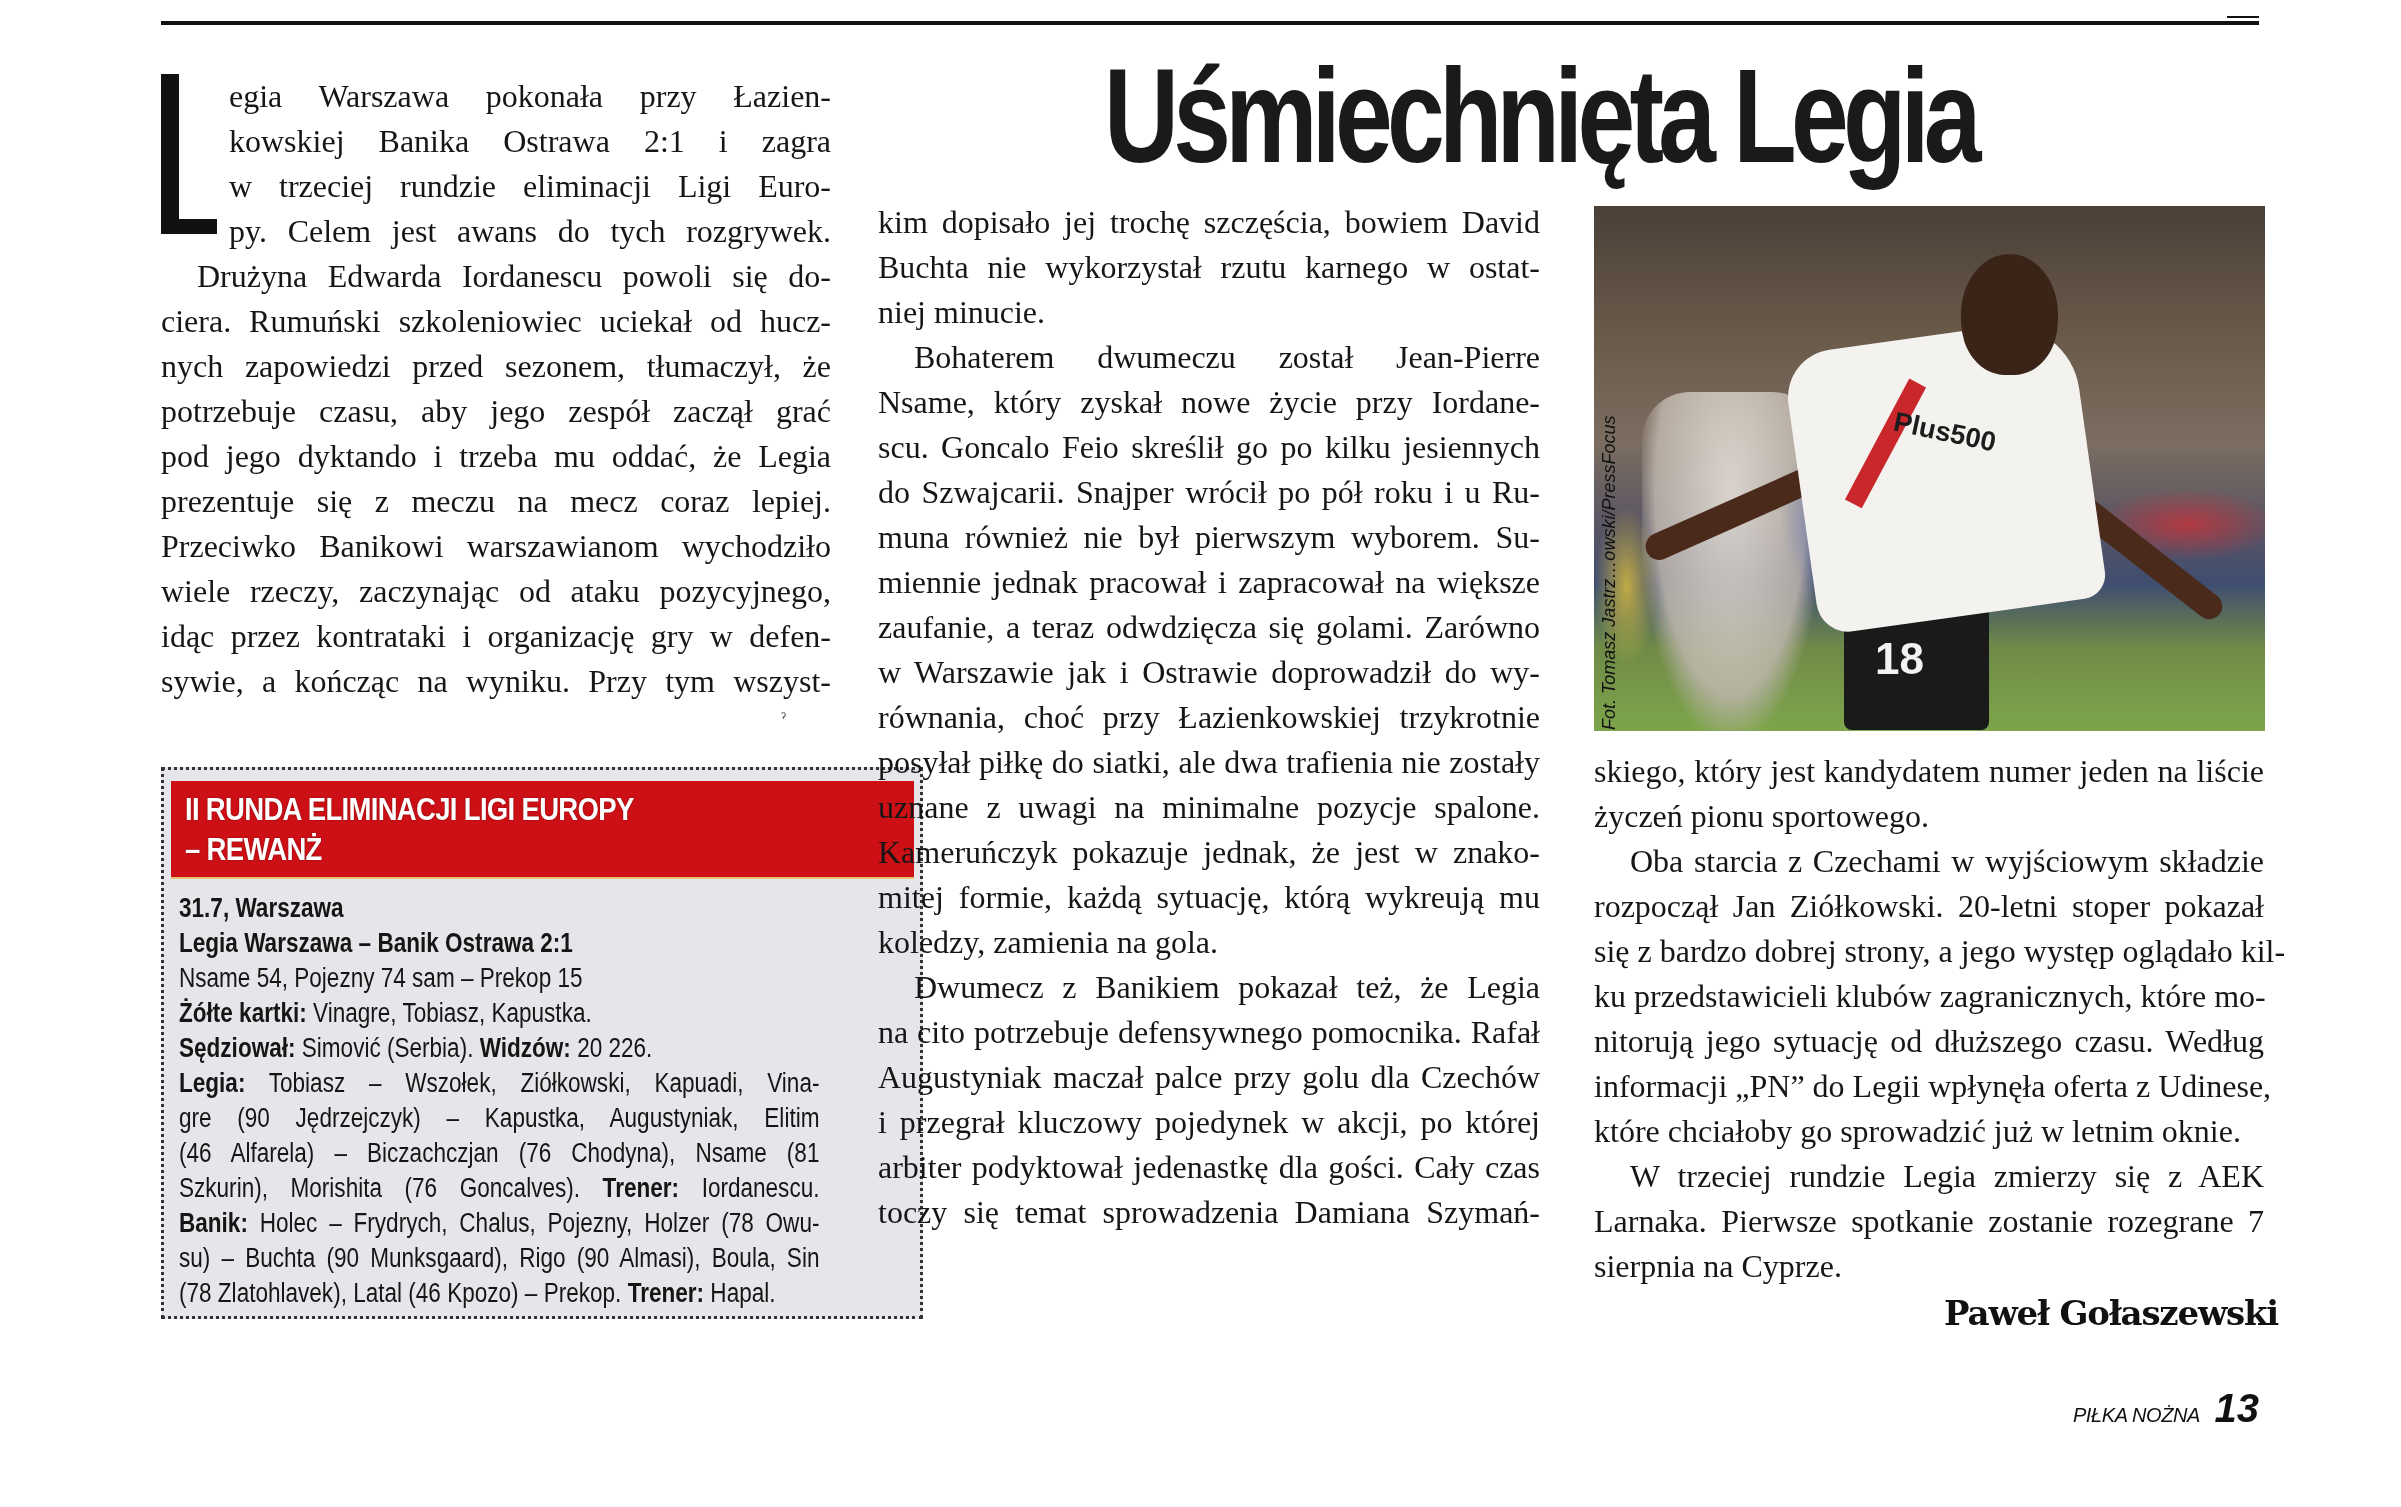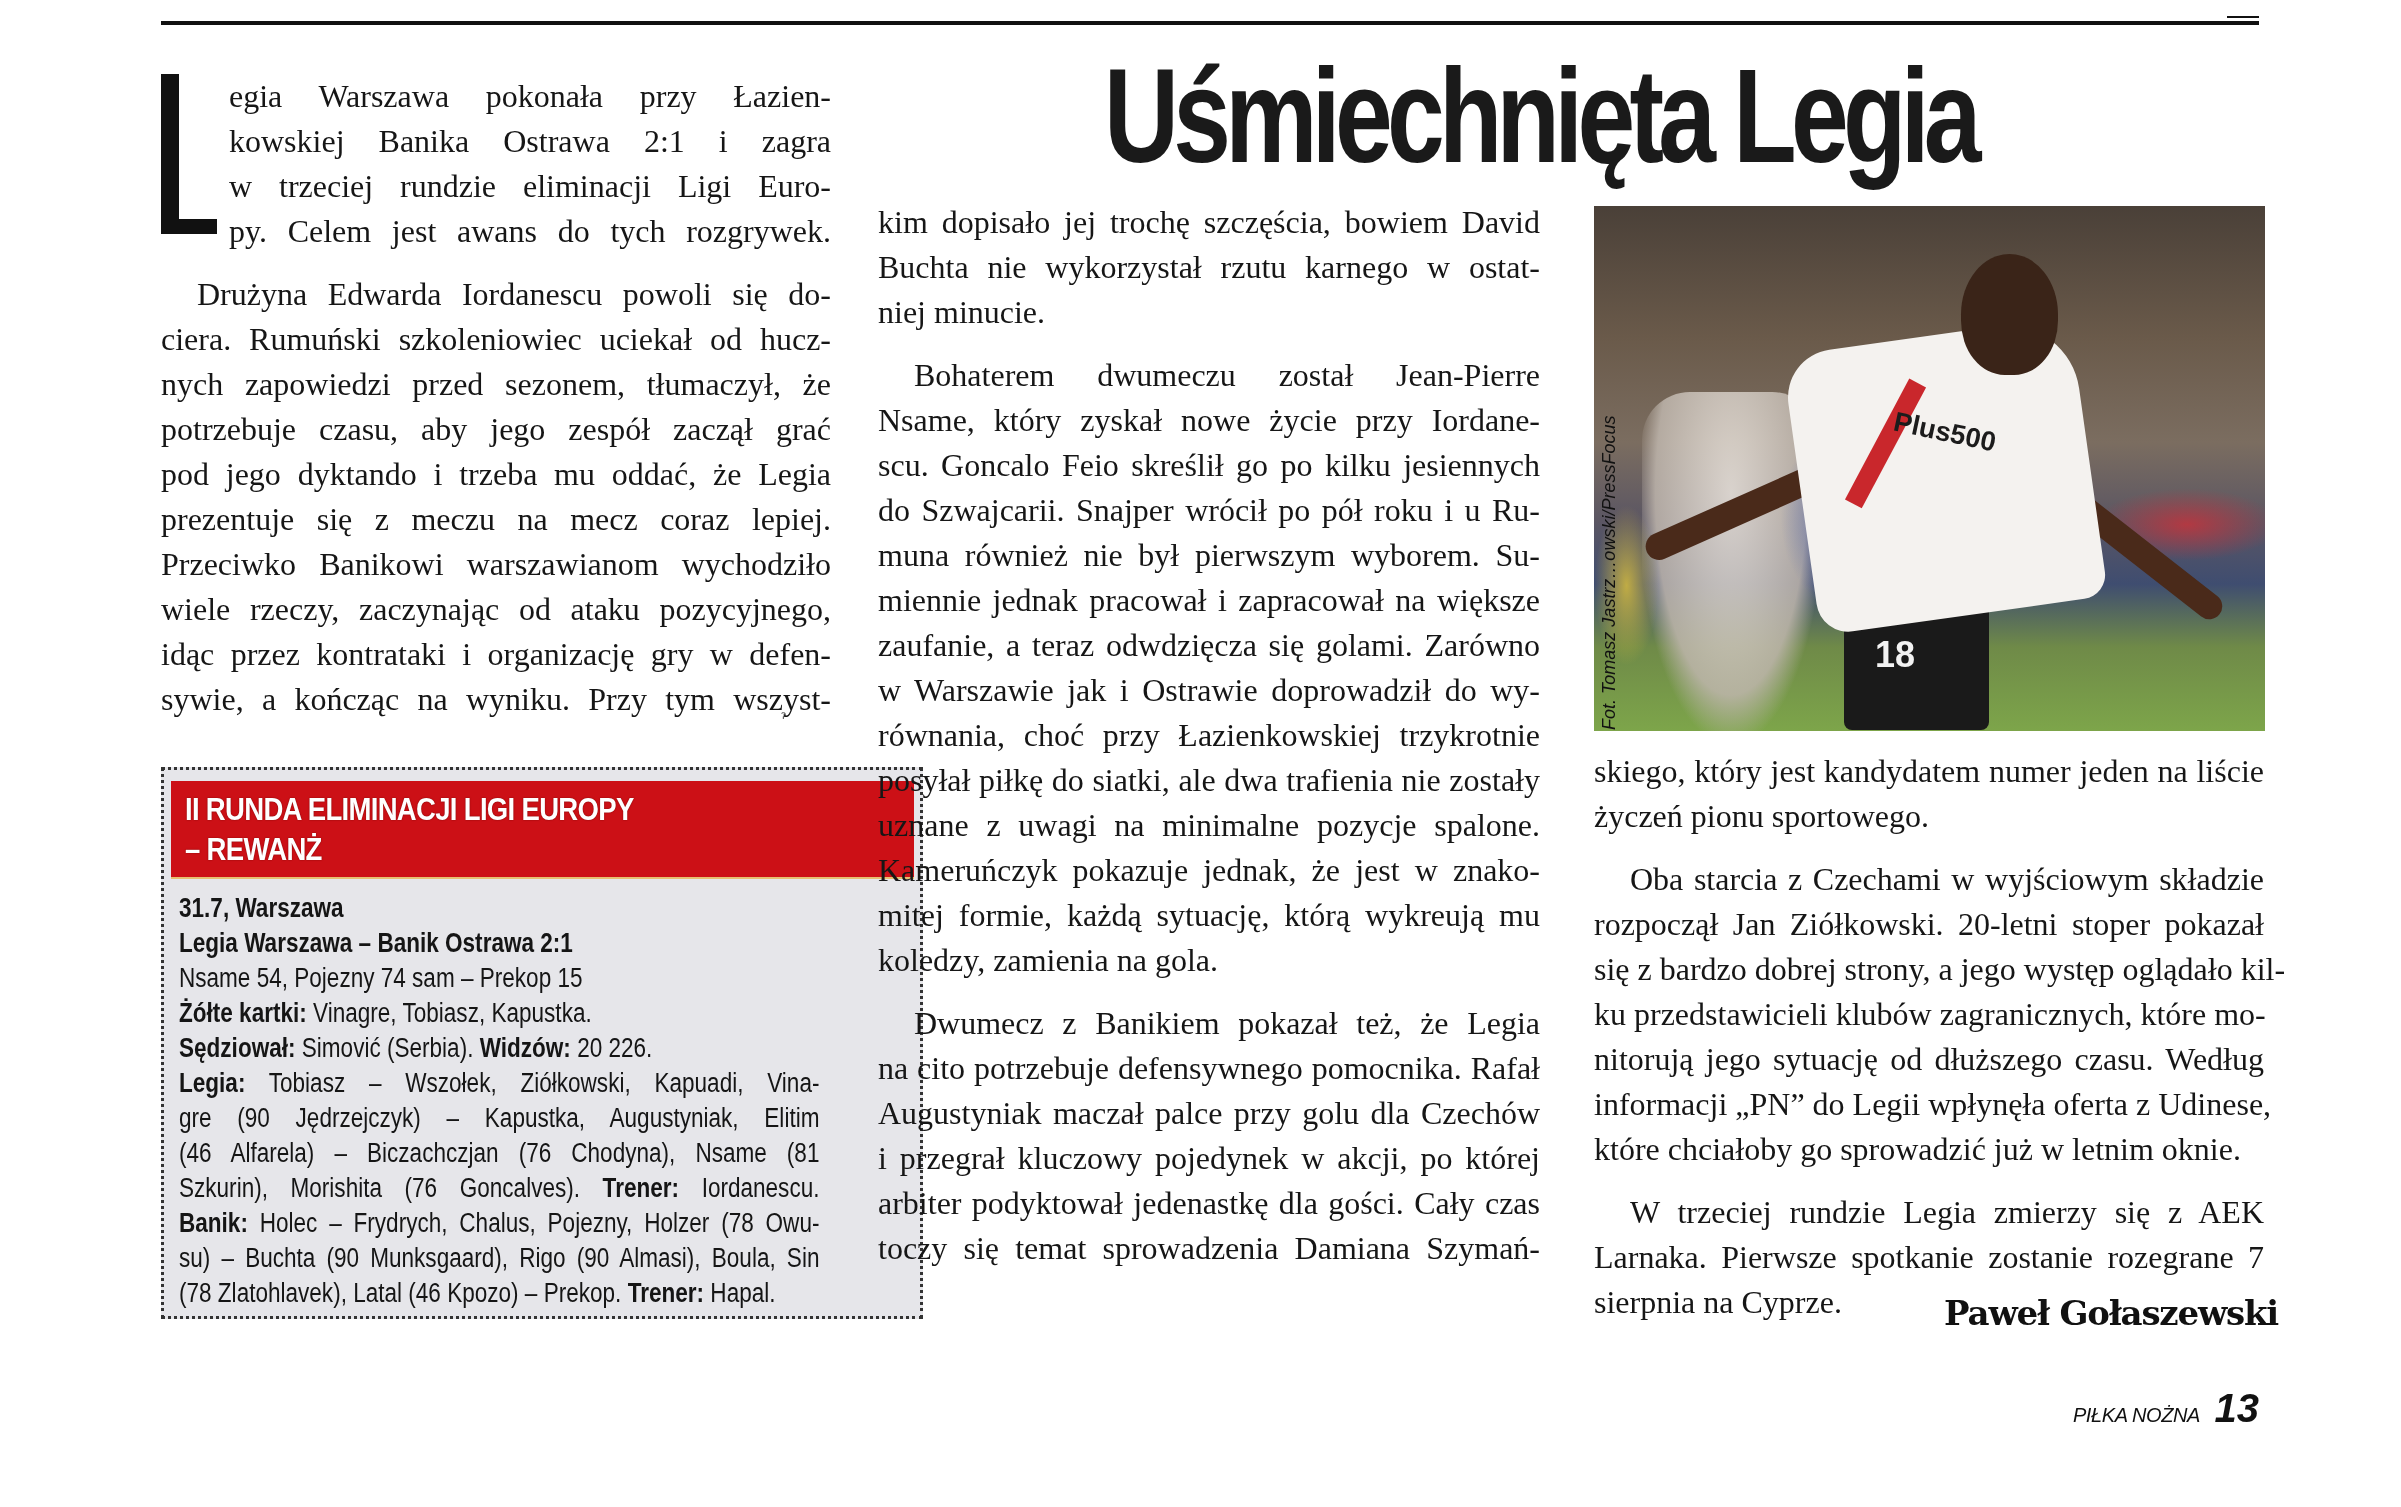--- a/index.html
+++ b/index.html
@@ -3,21 +3,21 @@
 <meta charset="utf-8">
 <style>
   html, body { margin:0; padding:0; }
   body { width:2401px; height:1507px; background:#ffffff; position:relative; overflow:hidden; color:#111; }
   .top-rule { position:absolute; left:161px; top:21px; width:2098px; height:4px; background:#111; }
   .top-rule-tick { position:absolute; left:2227px; top:16px; width:32px; height:2.4px; background:#111; }
   .headline { position:absolute; left:1104px; top:40px; width:968px; height:153px; font-family:"Liberation Sans","DejaVu Sans",sans-serif; font-weight:bold; font-size:133px; line-height:153px; letter-spacing:-7.3px; transform:scaleX(0.78); transform-origin:left center; color:#1a1a1a; white-space:nowrap; }
   .col { position:absolute; font-family:"Liberation Serif","DejaVu Serif",serif; font-size:32px; line-height:45px; text-align:justify; color:#161616; }
   .col .line { display:block; text-align:justify; text-align-last:justify; white-space:nowrap; overflow:visible; }
   .col .line.last { text-align-last:left; }
-  .col .indent { padding-left:36px;margin-top:18px; }
+  .col .indent { padding-left:36px; }
   .col1 { left:161px; top:74px; width:670px; }
   .col1 .lead { padding-left:68px; }
   .dropcap { position:absolute; left:161px; top:74px; width:58px; height:161px; }
   .dropcap .v { position:absolute; left:0; top:0; width:18px; height:158px; background:#111; }
   .dropcap .h { position:absolute; left:0; top:145px; width:56px; height:14.5px; background:#111; }
   .col2 { left:878px; top:200px; width:662px; }
   .col3 { left:1594px; top:749px; width:670px; }
   .stray-mark { position:absolute; left:781px; top:710px; font-family:"Liberation Sans",sans-serif; font-size:14.5px; color:#333; }
   .stat-box { position:absolute; left:161px; top:767px; width:762px; height:552px; border:3.2px dotted #333; box-sizing:border-box; background:#e6e6ea; }
   .stat-header { position:absolute; left:6.5px; top:11.3px; right:6.5px; height:98px; background:#cc1016; border-bottom:2.4px solid #e8c070; box-sizing:border-box; padding:8px 14.5px; }
@@ -34,21 +34,21 @@
   .photo .blur-red { position:absolute; left:500px; top:282px; width:186px; height:73px; background:radial-gradient(ellipse, #c8323a, transparent 70%); opacity:0.8; }
   .photo .blur-yellow { position:absolute; left:0px; top:299px; width:65px; height:161px; background:radial-gradient(ellipse, #e0c33a, transparent 70%); opacity:0.8; }
   .photo .blur-blue { position:absolute; left:186px; top:218px; width:129px; height:186px; background:radial-gradient(ellipse, #2f4fb2, transparent 70%); opacity:0.7; }
   .photo .shorts { position:absolute; left:250px; top:379px; width:145px; height:145px; background:#1a1a1a; border-radius:8px; }
   .photo .shirt { position:absolute; left:206px; top:129px; width:290px; height:282px; background:#f4f2ef; border-radius:48px 73px 24px 32px; transform:rotate(-8deg); }
   .photo .stripe { position:absolute; left:282px; top:169px; width:19.4px; height:137px; background:#c9272c; transform:rotate(28deg); }
   .photo .head { position:absolute; left:367px; top:48px; width:97px; height:121px; background:#3a2418; border-radius:50% 50% 45% 45%; }
   .photo .arm-l { position:absolute; left:32px; top:234px; width:242px; height:27.4px; background:#4a2a1a; border-radius:13.7px; transform:rotate(-24deg); transform-origin:right center; }
   .photo .arm-r { position:absolute; left:460px; top:266px; width:210px; height:26px; background:#4a2a1a; border-radius:13px; transform:rotate(38deg); transform-origin:left center; }
   .photo .sponsor { position:absolute; left:299px; top:210px; font-family:"Liberation Sans",sans-serif; font-weight:bold; font-size:27.4px; color:#1c1c1c; transform:rotate(12deg); }
-  .photo .number { position:absolute; left:281px; top:428px; font-family:"Liberation Sans",sans-serif; font-weight:bold; font-size:36px; color:#f2f2f2; }
+  .photo .number { position:absolute; left:281px; top:428px; font-family:"Liberation Sans",sans-serif; font-weight:bold; font-size:44px; color:#f2f2f2; }
   .photo-credit { position:absolute; left:1599px; top:730px; font-family:"Liberation Sans","DejaVu Sans",sans-serif; font-style:italic; font-size:18px; color:#111; transform:rotate(-90deg); transform-origin:left top; white-space:nowrap; }
   .byline { position:absolute; right:123px; top:1293px; font-family:"DejaVu Serif","Liberation Serif",serif; font-weight:bold; font-size:34px; letter-spacing:-1.2px; color:#111; }
   .footer { position:absolute; right:142px; top:1386px; display:flex; align-items:baseline; gap:14.5px;font-style:italic; }
   .footer .mag { font-family:"Liberation Sans","DejaVu Sans",sans-serif; font-size:20px; letter-spacing:-0.4px; color:#111; }
   .footer .page { font-family:"Liberation Sans","DejaVu Sans",sans-serif; font-weight:bold; font-size:40px; color:#111; }
 </style>
 </head>
 <body>
 
 <div class="top-rule"></div>

